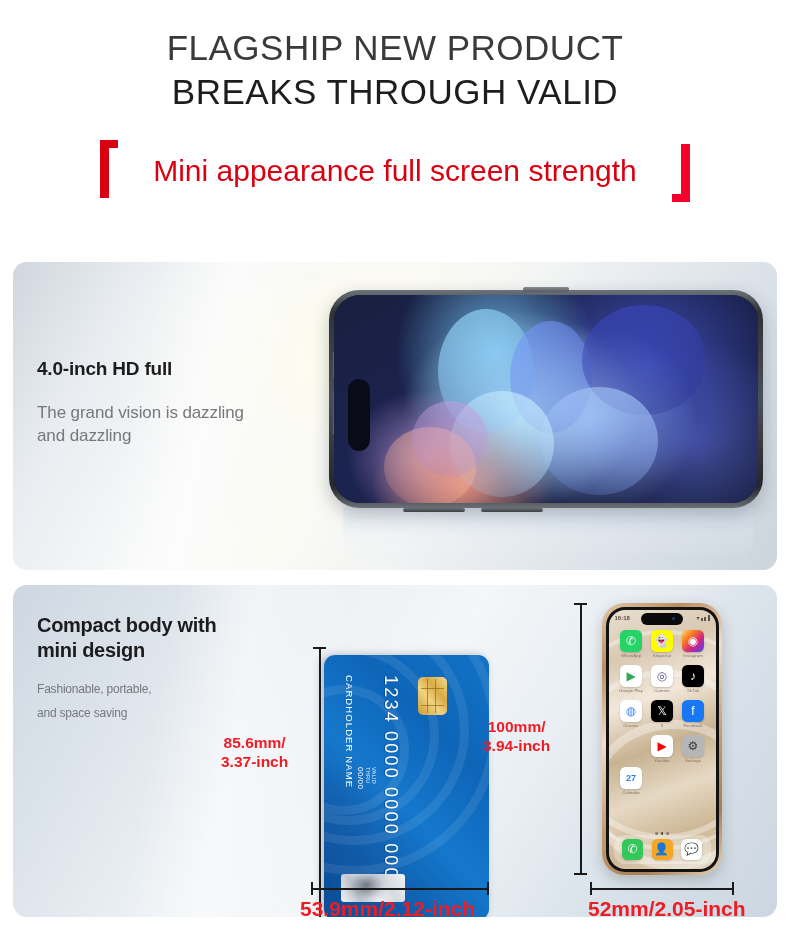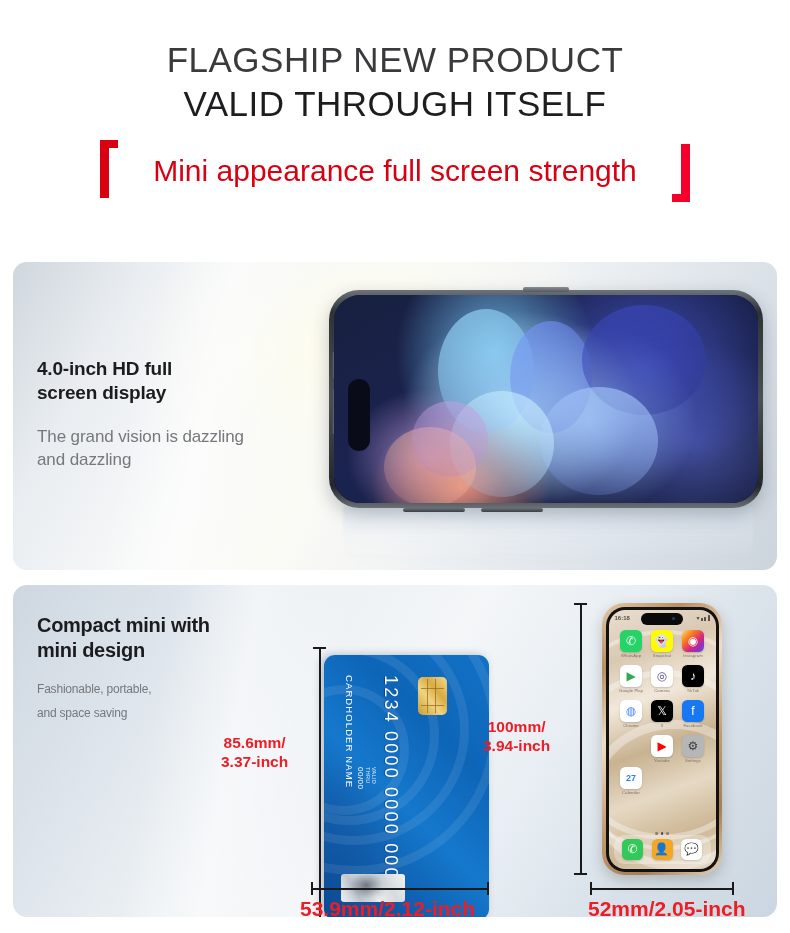--- a/index.html
+++ b/index.html
@@ -6,21 +6,21 @@
   html, body {
     width: 790px; height: 933px;
     background: #ffffff;
     font-family: "Liberation Sans", sans-serif;
     overflow: hidden;
   }
   .page { position: relative; width: 790px; height: 933px; background: #fff; }
 
   
   .header { position: absolute; left: 0; top: 0; width: 790px; height: 245px; }
-  .title-block { position: absolute; left: 0; top: 26px; width: 790px; text-align: center; margin-top: 12px; }
+  .title-block { position: absolute; left: 0; top: 26px; width: 790px; text-align: center; }
   .title-line {
     font-size: 35px; letter-spacing: 0.5px; color: #3a3a3c;
     line-height: 44px; font-weight: 400;
   }
   .title-line.second { color: #1d1d1f; }
 
   .subtitle-row {
     position: absolute; left: 0; top: 140px; width: 790px;
     display: flex; align-items: center; justify-content: center; gap: 15px;
   }
@@ -307,35 +307,34 @@
   .pp-dock .pp-ico { width: 21px; height: 21px; border-radius: 5.5px; }
 </style>
 </head>
 <body>
 
 <div class="page">
 
   <div class="header">
     <div class="title-block">
       <div class="title-line">FLAGSHIP NEW PRODUCT</div>
-      <div class="title-line second">VALID THROUGH ITSELF</div>
+      <div class="title-line second">BREAKS THROUGH VALID</div>
     </div>
     <div class="subtitle-row">
       <span class="bracket left"></span>
       <span class="subtitle-text">Mini appearance full screen strength</span>
       <span class="bracket right"></span>
     </div>
   </div>
 
   <div class="panel panel-1">
 
     <div class="p1-copy">
       <div class="p1-head">
         <div>4.0-inch HD full</div>
-        <div>screen display</div>
       </div>
       <div class="p1-sub">
         <div>The grand vision is dazzling</div>
         <div>and dazzling</div>
       </div>
     </div>
 
     <div class="phone-reflection"></div>
 
     <div class="phone-land">
@@ -358,21 +357,21 @@
           <div class="pl-cam" style="left:20px;top:112px;"></div>
         </div>
       </div>
     </div>
   </div>
 
   <div class="panel panel-2">
 
     <div class="p2-copy">
       <div class="p2-head">
-        <div>Compact mini with</div>
+        <div>Compact body with</div>
         <div>mini design</div>
       </div>
       <div class="p2-sub">
         <div>Fashionable, portable,</div>
         <div>and space saving</div>
       </div>
     </div>
 
     <div class="card-wrap">
       <div class="card">

